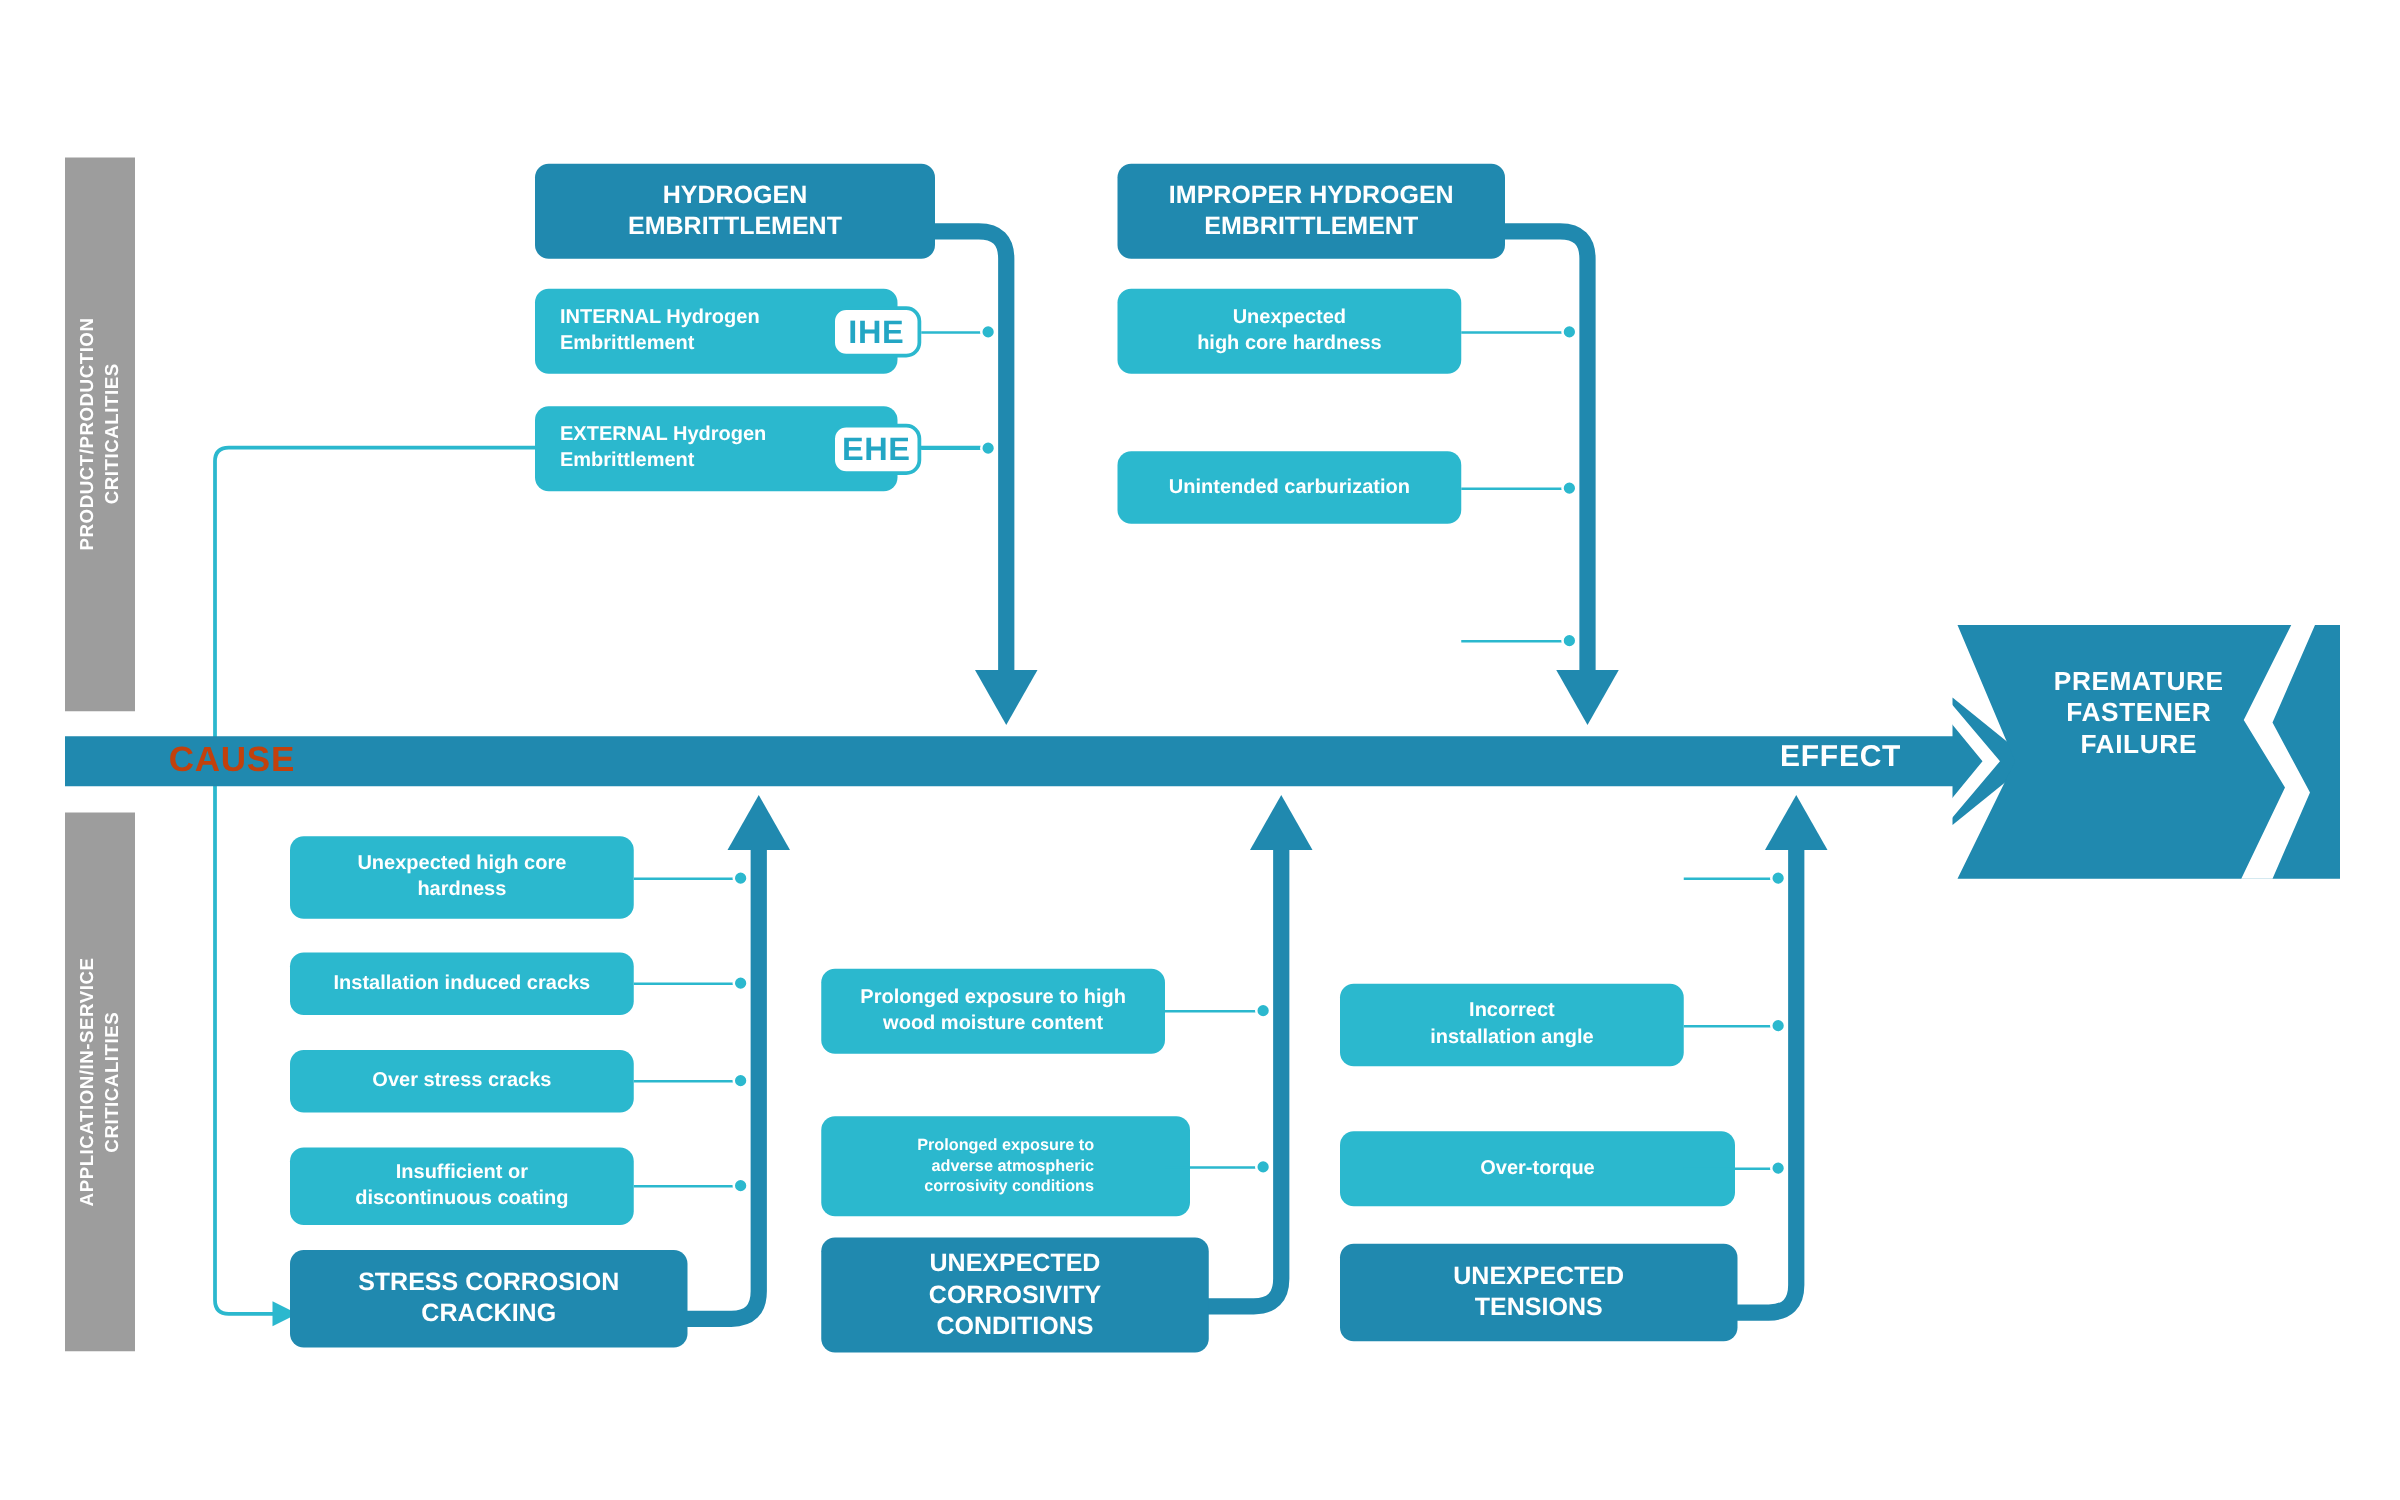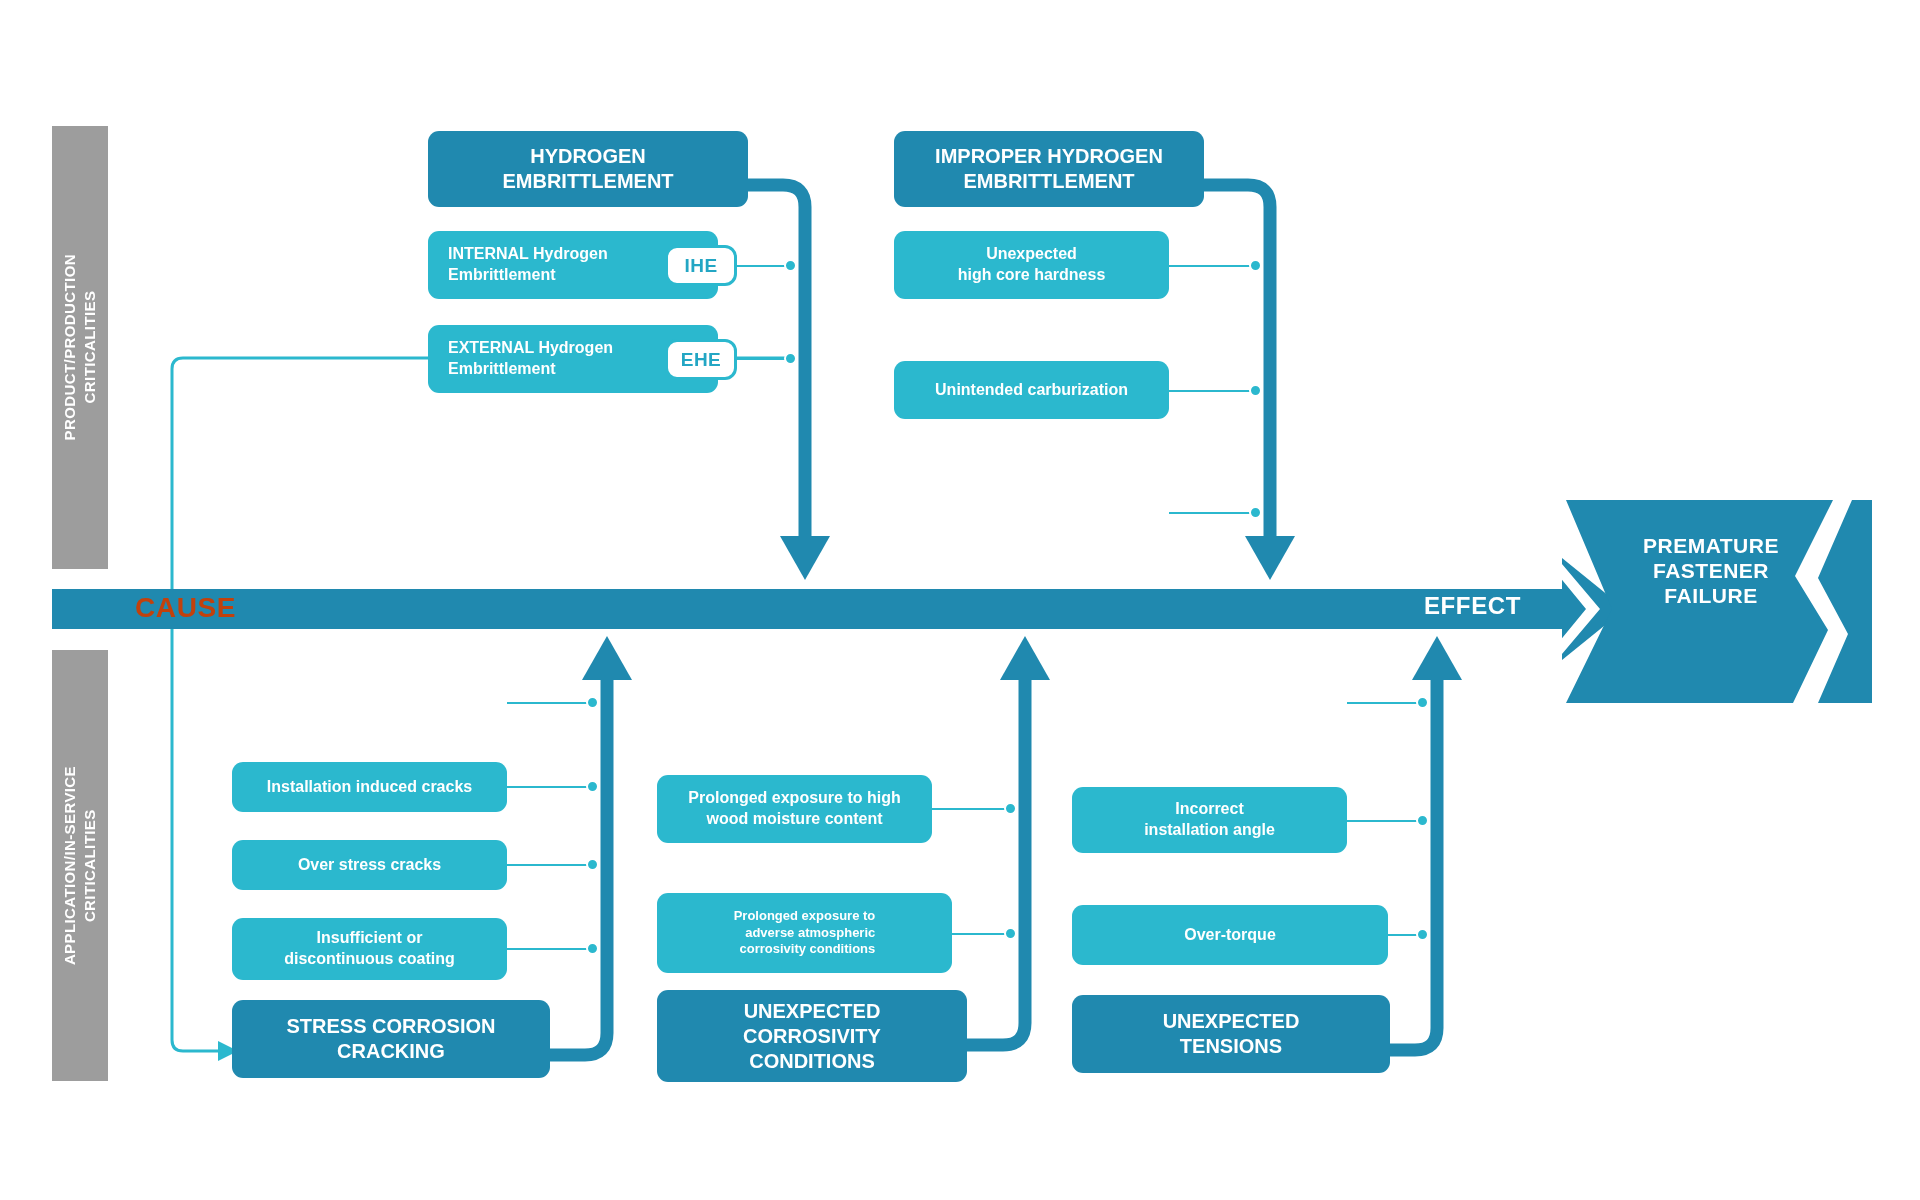--- a/index.html
+++ b/index.html
@@ -44,21 +44,21 @@
     display:flex; align-items:center; justify-content:center;
     text-align:center; color:#ffffff; padding:4px 12px;
   }
   .box.head { background:#2089AF; font-weight:bold; }
   .box.sub  { background:#2BB8CE; font-weight:bold; }
   .box.sub.left-al { justify-content:flex-start; text-align:left; padding-left:20px; }
 
   
   .pill {
     position:absolute; background:#ffffff; border:3px solid #2BB8CE;
-    border-radius:12px; color:#23A6C4; font-weight:bold; font-size:19px;
+    border-radius:12px; color:#23A6C4; font-weight:bold; font-size:26px;
     display:flex; align-items:center; justify-content:center; letter-spacing:.5px;
   }
 
   
   .hline { position:absolute; background:#2BB8CE; height:2px; }
   .dot {
     position:absolute; width:13px; height:13px; border-radius:50%;
     background:#2BB8CE; border:2px solid #ffffff;
   }
 
@@ -143,20 +143,22 @@
   <div class="hline" style="left:1169px; top:265px; width:88px;"></div>
   <div class="dot" style="left:1249px; top:259px;"></div>
 
   <div class="box sub" style="left:894px; top:361px; width:275px; height:58px; font-size:16px; line-height:1.3; white-space:pre-line;">Unintended carburization</div>
   <div class="hline" style="left:1169px; top:390px; width:88px;"></div>
   <div class="dot" style="left:1249px; top:384px;"></div>
 
   <div class="hline" style="left:1169px; top:512px; width:88px;"></div>
   <div class="dot" style="left:1249px; top:506px;"></div>
 
+  <div class="box sub" style="left:232px; top:669px; width:275px; height:66px; font-size:16px; line-height:1.3; white-space:pre-line;">Unexpected high core
+hardness</div>
   <div class="hline" style="left:507px; top:702px; width:87px;"></div>
   <div class="dot" style="left:586px; top:696px;"></div>
 
   <div class="box sub" style="left:232px; top:762px; width:275px; height:50px; font-size:16px; line-height:1.3; white-space:pre-line;">Installation induced cracks</div>
   <div class="hline" style="left:507px; top:786px; width:87px;"></div>
   <div class="dot" style="left:586px; top:780px;"></div>
 
   <div class="box sub" style="left:232px; top:840px; width:275px; height:50px; font-size:16px; line-height:1.3; white-space:pre-line;">Over stress cracks</div>
   <div class="hline" style="left:507px; top:864px; width:87px;"></div>
   <div class="dot" style="left:586px; top:858px;"></div>

